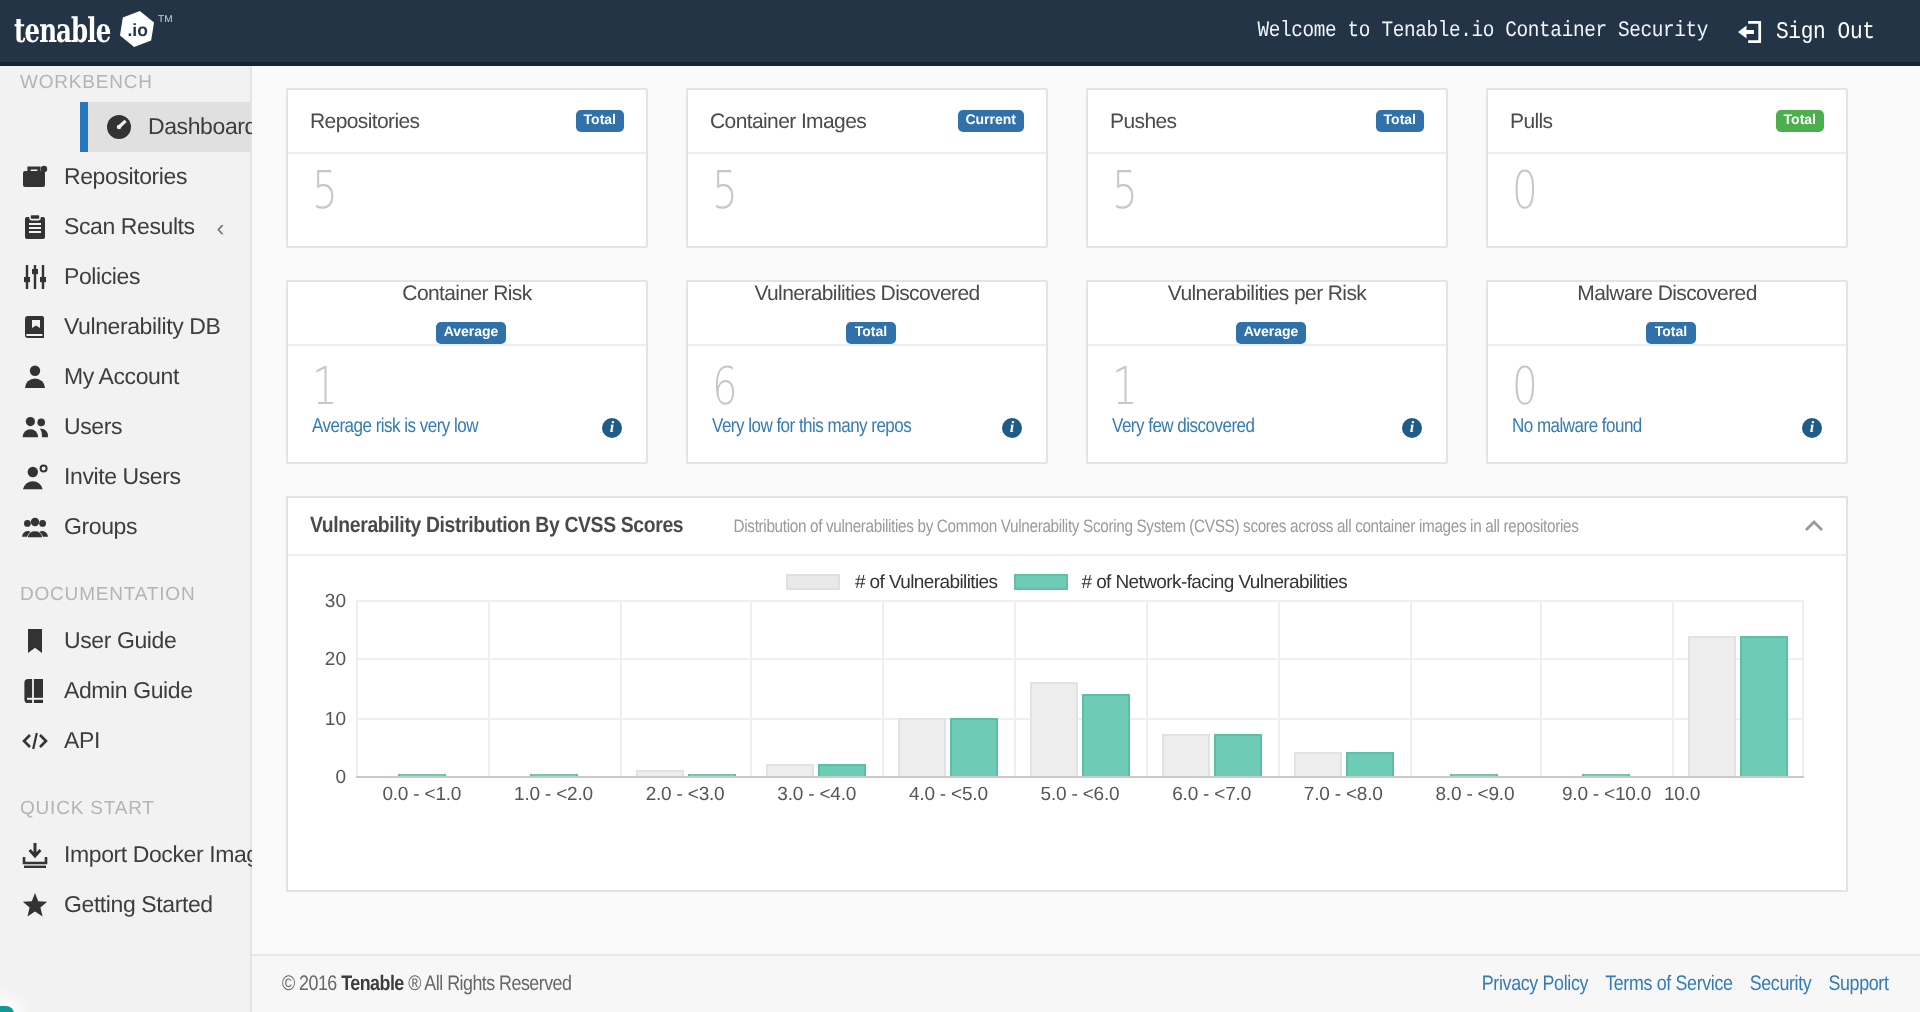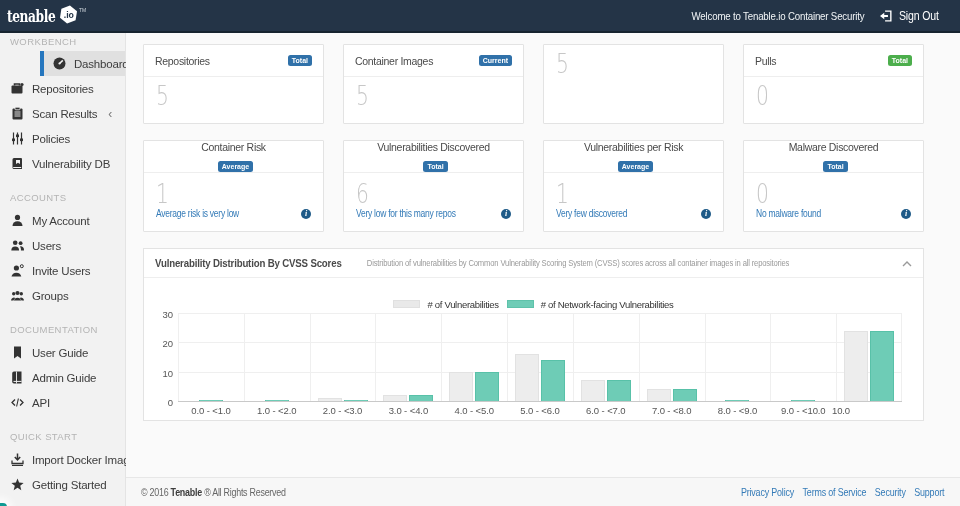--- a/index.html
+++ b/index.html
@@ -6,21 +6,21 @@
   html,body { width:960px; height:506px; overflow:hidden; }
   body { font-family:"Liberation Sans", sans-serif; background:#fafafa; position:relative; }
 
   
   .topbar { height:33px; background:#243447; border-bottom:2px solid #17242f;
             display:flex; align-items:center; justify-content:space-between; padding:0 16px 0 7px; }
   .logo { display:flex; align-items:center; color:#fff; }
   .logo-word { font-family:"DejaVu Serif", serif; font-weight:bold; font-size:17px; letter-spacing:-0.6px; transform:scaleX(0.72); transform-origin:left; }
   .logo-hex { margin-left:-15px; position:relative; top:1px; }
   .logo-tm { color:#cfd6dd; font-size:5px; position:relative; top:-6px; left:1px; }
-  .topbar-right { display:flex; align-items:center; color:#fff; }
+  .topbar-right { display:flex; align-items:center; color:#fff;font-family:Liberation Mono, monospace; }
   .welcome { font-size:11px; letter-spacing:-0.2px; color:#f2f5f7; transform:scaleX(0.88); transform-origin:right; }
   .signout { display:flex; align-items:center; margin-left:15px; cursor:pointer; }
   .signout-icon { margin-right:7px; display:flex; }
   .signout-label { font-size:12px; letter-spacing:-0.2px; color:#fff; transform:scaleX(0.88); transform-origin:left; }
 
   
   .app { display:flex; height:473px; }
   .sidebar { width:126px; background:#f2f2f2; border-right:1px solid #e4e4e4; flex:none; }
   .main { flex:1; display:flex; flex-direction:column; background:#fafafa; min-width:0; }
 
@@ -54,28 +54,28 @@
   .big-number { font-family:"DejaVu Sans", sans-serif; font-weight:200; font-size:26px;
                 color:#c7c7c7; line-height:26px; transform:scaleX(0.78); transform-origin:left; }
   .row2 .big-number { line-height:25px; }
   .caption-row { display:flex; align-items:center; justify-content:space-between; margin-top:1px; }
   .caption { font-size:10px; color:#337ab7; letter-spacing:-0.3px; transform:scaleX(0.85); transform-origin:left; }
   .info-icon { width:10px; height:10px; border-radius:50%; background:#1f5b88; color:#fff;
                font-size:8px; font-weight:bold; font-family:"Liberation Serif", serif;
                display:flex; align-items:center; justify-content:center; font-style:italic; }
 
   
-  .chart-card { background:#fff; border:1px solid #e3e3e3; margin-top:16px; height:173px; width:781px; }
+  .chart-card { background:#fff; border:1px solid #e3e3e3; margin-top:16px; height:198px; width:781px; }
   .chart-header { height:29px; display:flex; align-items:center; border-bottom:1px solid #eee; padding:0 11px; }
   .chart-title { font-size:11px; font-weight:bold; color:#4a4a4a; letter-spacing:-0.2px; flex:none; transform:scaleX(0.88); transform-origin:left; }
   .chart-subtitle { font-size:9px; color:#9a9a9a; letter-spacing:-0.2px; margin-left:-24px; flex:1; min-width:0;
                     white-space:nowrap; overflow:hidden; transform:scaleX(0.85); transform-origin:left; padding-left:28px; }
   .chart-collapse { color:#9a9a9a; font-size:10px; flex:none; cursor:pointer; padding-left:8px; }
   .chart-body { position:relative; }
-  .legend { display:flex; justify-content:center; align-items:center; margin-top:20px; height:12px; gap:8px; }
+  .legend { display:flex; justify-content:center; align-items:center; margin-top:7px; height:12px; gap:8px; }
   .legend-item { display:flex; align-items:center; gap:7px; }
   .legend-swatch { width:27px; height:8px; }
   .legend-swatch.gray { background:#e9e9e9; border:1px solid #e0e0e0; }
   .legend-swatch.teal { background:#6eccb6; border:1px solid #5ec2aa; }
   .legend-text { font-size:9.5px; letter-spacing:-0.3px; color:#333; }
   .plot-zone { margin:4px 21px 0 14px; display:flex; }
   .ylabels { width:20px; position:relative; flex:none; }
   .ylabel { position:absolute; right:5px; font-size:9.5px; color:#555; transform:translateY(-50%); }
   .plot { flex:1; height:88px; position:relative; border-bottom:1px solid #c9c9c9; }
   .hgrid { position:absolute; left:0; right:0; height:1px; background:#efefef; }
@@ -175,21 +175,20 @@
       <div class="nav-item">
         <span class="ni-icon">
           <svg width="13" height="13" viewBox="0 0 13 13">
             <path d="M2 1 h8 a1 1 0 0 1 1 1 v10 h-8 a1.5 1.5 0 0 1 -1.5 -1.5 v-8 a1.5 1.5 0 0 1 1.5 -1.5 z" fill="#333"></path>
             <path d="M2.2 10.5 h8" stroke="#f2f2f2" stroke-width="1"></path>
             <path d="M5 3 h4 v4 l-2 -1.2 L5 7 z" fill="#f2f2f2"></path>
           </svg>
         </span>
         <span>Vulnerability DB</span>
       </div>
-      <div class="nav-label">ACCOUNTS</div>
       <div class="nav-item">
         <span class="ni-icon">
           <svg width="13" height="13" viewBox="0 0 13 13">
             <circle cx="6.5" cy="3.4" r="2.6" fill="#333"></circle>
             <path d="M1.5 12 a5 4.8 0 0 1 10 0 z" fill="#333"></path>
           </svg>
         </span>
         <span>My Account</span>
       </div>
       <div class="nav-item">
@@ -290,20 +289,24 @@
           <div class="card">
             <div class="card-header">
       <span class="card-title">Container Images</span>
       <span class="badge blue">Current</span>
     </div>
             <div class="card-body">
       <div class="big-number">5</div>
             </div>
           </div>
           <div class="card">
+            <div class="card-header">
+      <span class="card-title">Pushes</span>
+      <span class="badge blue">Total</span>
+    </div>
             <div class="card-body">
       <div class="big-number">5</div>
             </div>
           </div>
           <div class="card">
             <div class="card-header">
       <span class="card-title">Pulls</span>
       <span class="badge green">Total</span>
     </div>
             <div class="card-body">

